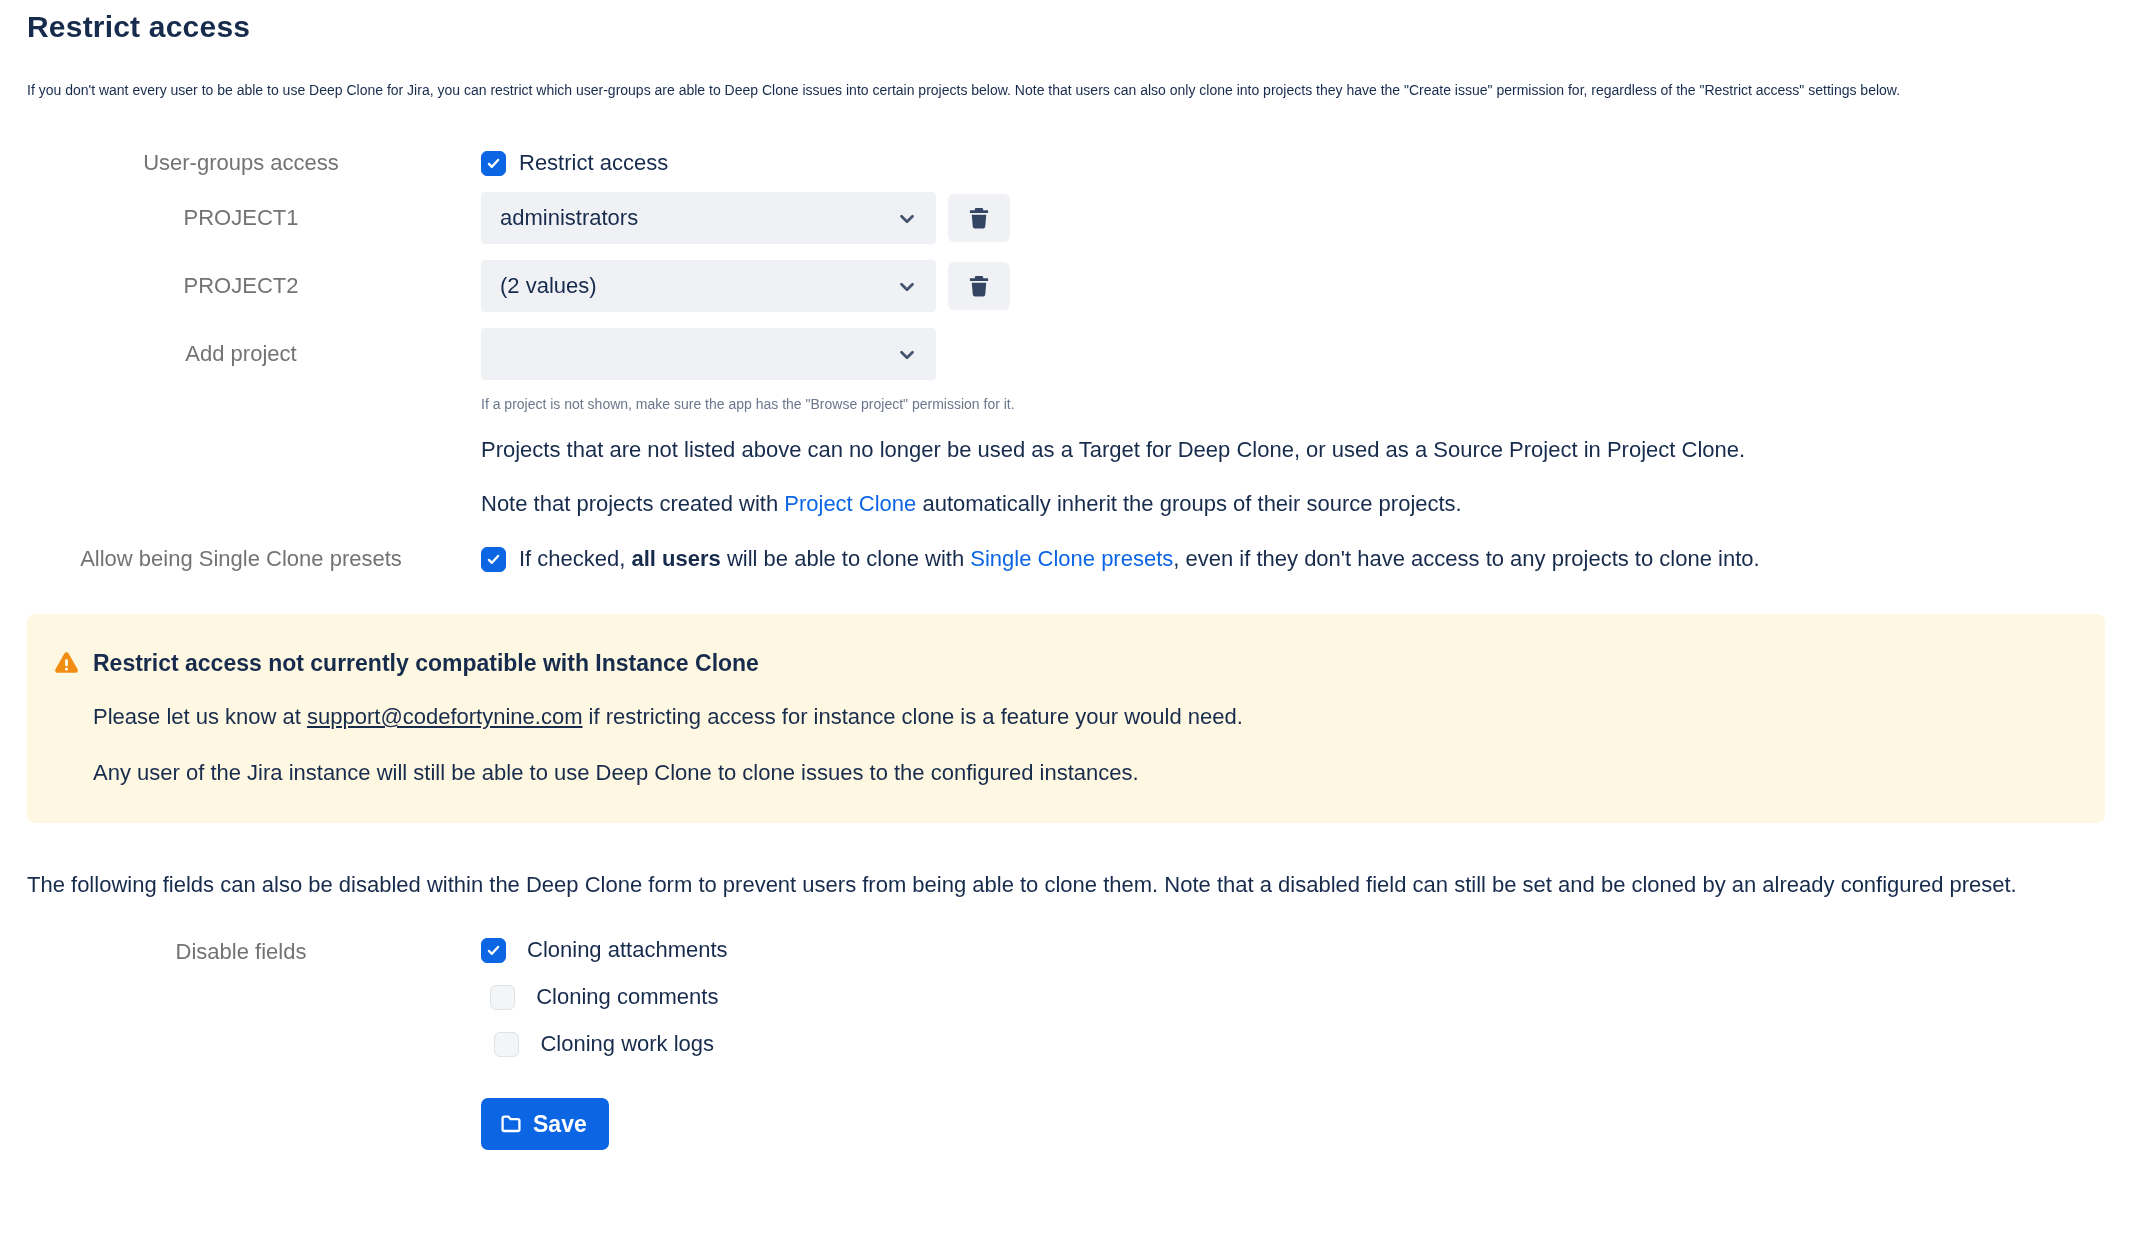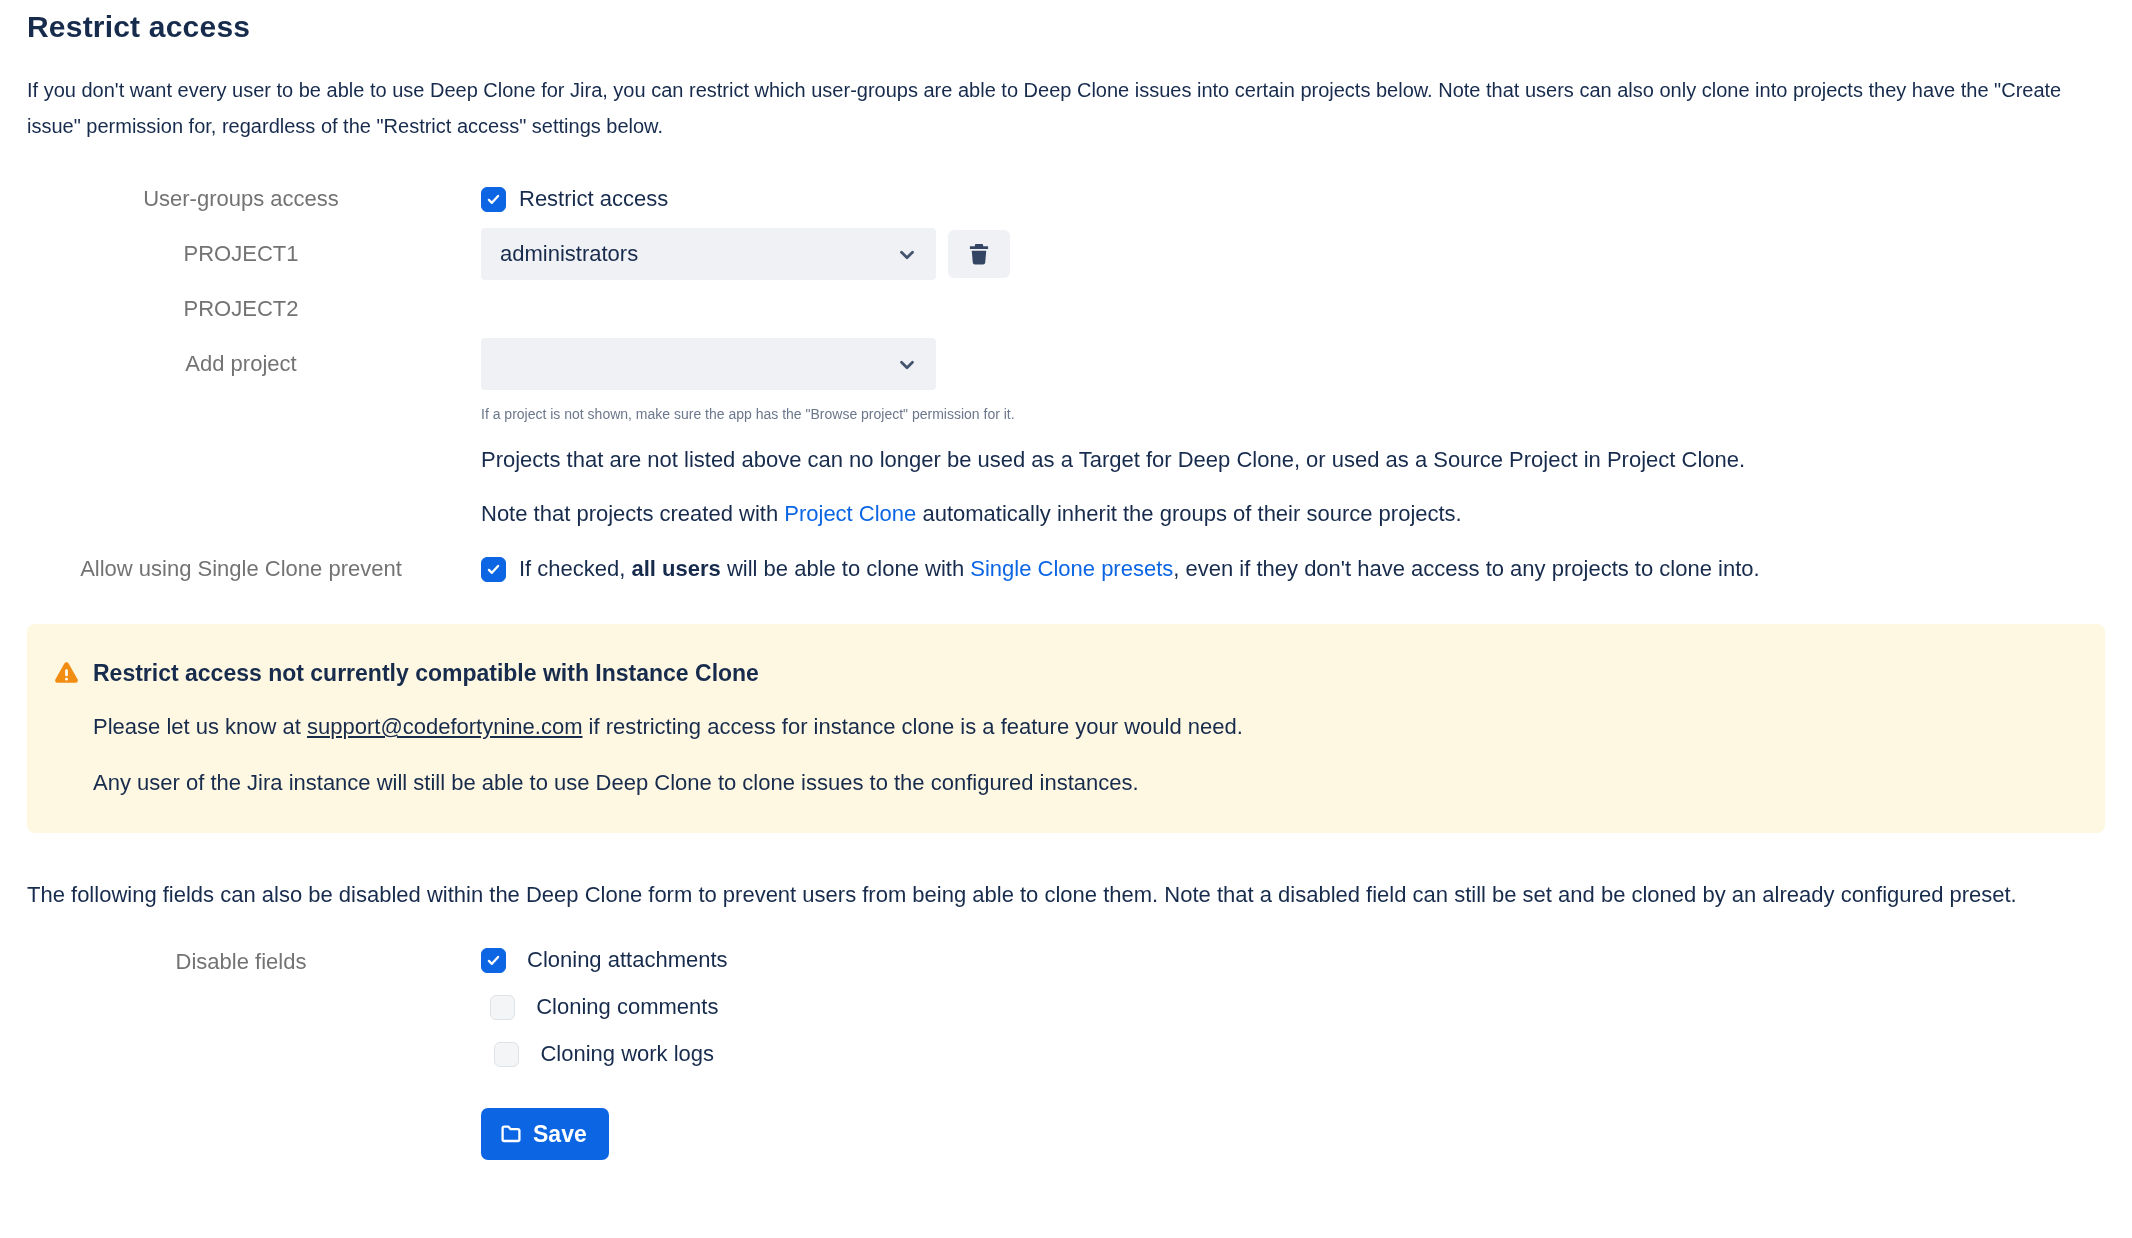--- a/index.html
+++ b/index.html
@@ -15,21 +15,21 @@
 
   h1.page-title {
     font-size: 30px;
     font-weight: 700;
     color: #172B4D;
     letter-spacing: 0.2px;
     margin-bottom: 28px;
   }
 
   p.intro {
-    font-size: 20px;
+    font-size: 14px;
     line-height: 36px;
     margin-bottom: 42px;
     max-width: 2080px;
   }
 
   
   .row {
     display: flex;
     align-items: center;
     column-gap: 26px;
@@ -193,20 +193,33 @@
       <button class="trash-btn">
         <svg viewBox="0 0 24 24" fill="#344563">
             <path d="M9.2 2.8h5.6a1 1 0 0 1 1 1v1.1h4.6v2.5H3.6V4.9h4.6V3.8a1 1 0 0 1 1-1zM5.3 8.9h13.4l-.95 11a2 2 0 0 1-2 1.8H8.25a2 2 0 0 1-2-1.8l-.95-11z"></path>
           </svg>
       </button>
     </div>
   </div>
 
   <div class="row">
     <div class="label">PROJECT2</div>
+    <div class="control select-row">
+      <div class="select">
+        <span>(2 values)</span>
+        <svg class="chev" viewBox="0 0 24 24" fill="none" stroke="#44546F" stroke-width="3" stroke-linecap="round" stroke-linejoin="round">
+            <path d="M6 10l6 6 6-6"></path>
+          </svg>
+      </div>
+      <button class="trash-btn">
+        <svg viewBox="0 0 24 24" fill="#344563">
+            <path d="M9.2 2.8h5.6a1 1 0 0 1 1 1v1.1h4.6v2.5H3.6V4.9h4.6V3.8a1 1 0 0 1 1-1zM5.3 8.9h13.4l-.95 11a2 2 0 0 1-2 1.8H8.25a2 2 0 0 1-2-1.8l-.95-11z"></path>
+          </svg>
+      </button>
+    </div>
   </div>
 
   <div class="row">
     <div class="label">Add project</div>
     <div class="control select-row">
       <div class="select">
         <span></span>
         <svg class="chev" viewBox="0 0 24 24" fill="none" stroke="#44546F" stroke-width="3" stroke-linecap="round" stroke-linejoin="round">
             <path d="M6 10l6 6 6-6"></path>
           </svg>
@@ -223,21 +236,21 @@
     <div class="label"></div>
     <p class="note">Projects that are not listed above can no longer be used as a Target for Deep Clone, or used as a Source Project in Project Clone.</p>
   </div>
 
   <div class="row note-row">
     <div class="label"></div>
     <p class="note"><span>Note that projects created with </span><a class="inline-link">Project Clone</a><span> automatically inherit the groups of their source projects.</span></p>
   </div>
 
   <div class="row presets-row">
-    <div class="label">Allow using Single Clone prevent</div>
+    <div class="label">Allow being Single Clone presets</div>
     <div class="control checkbox-row">
       <span class="checkbox checked">
         <svg viewBox="0 0 24 24" fill="none" stroke="#ffffff" stroke-width="3.2" stroke-linecap="round" stroke-linejoin="round">
             <path d="M5.5 12.5l4.2 4.2L18.5 7"></path>
           </svg>
       </span>
       <span><span>If checked, </span><b>all users</b><span> will be able to clone with </span><a class="inline-link">Single Clone presets</a><span>, even if they don't have access to any projects to clone into.</span></span>
     </div>
   </div>
 

